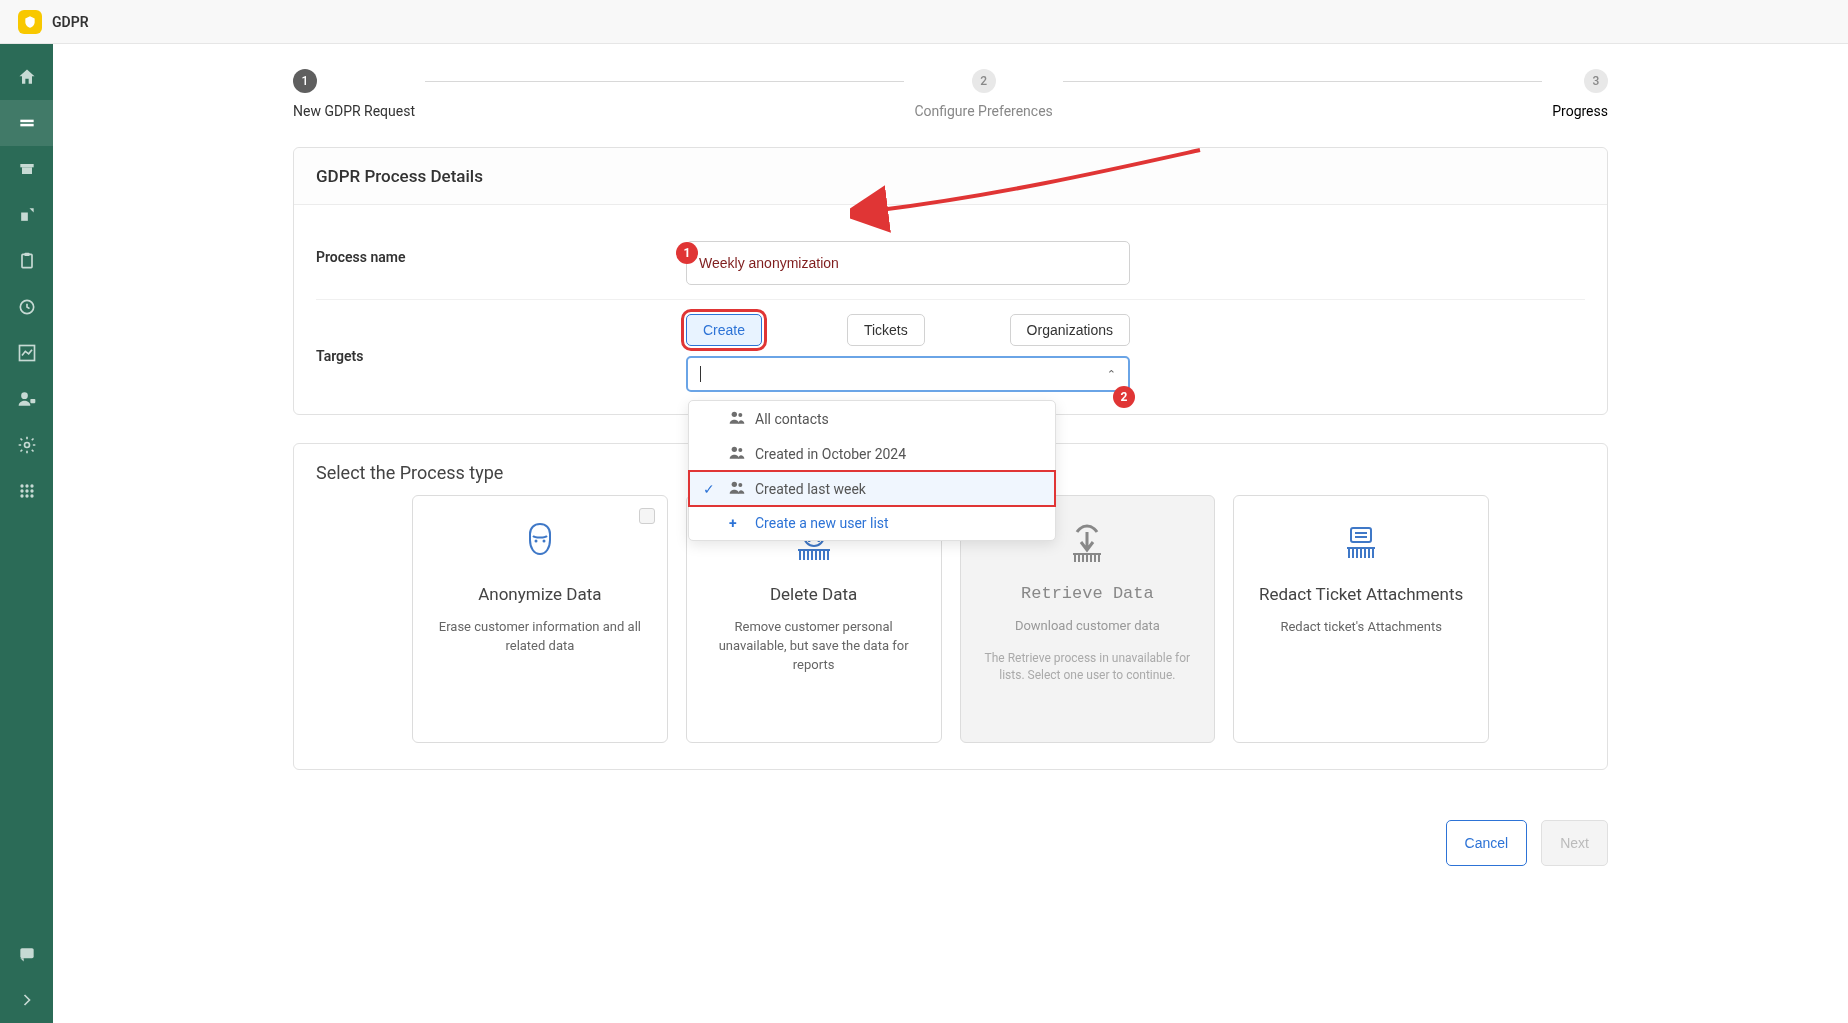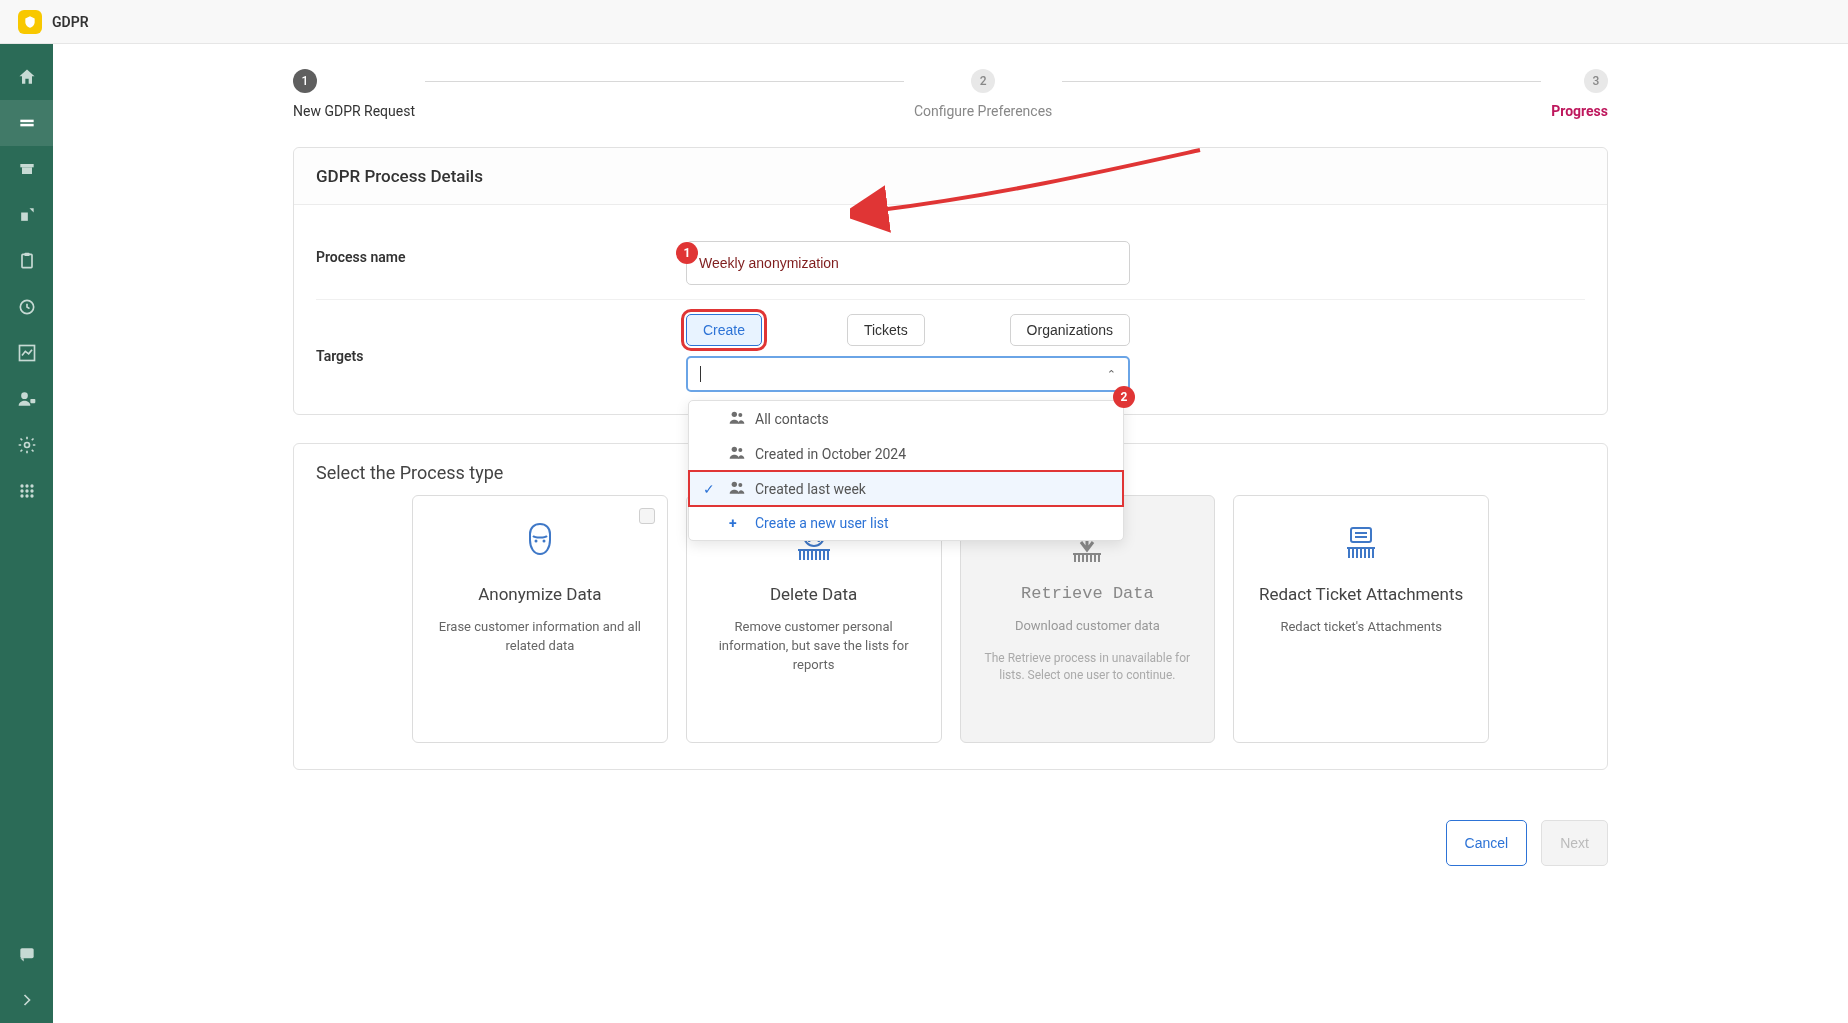--- a/index.html
+++ b/index.html
@@ -191,21 +191,21 @@
     height: 16px;
     background: #333;
     animation: blink 1s step-start infinite;
   }
   @keyframes blink { 50% { opacity: 0; } }
 
   .dropdown-panel {
     position: absolute;
     top: 42px;
     left: 0;
-    width: 436px;
+    width: 368px;
     background: #fff;
     border: 1px solid #e0e0e0;
     border-radius: 5px;
     box-shadow: 0 4px 14px rgba(0,0,0,0.1);
     overflow: visible;
     z-index: 50;
   }
   .dropdown-option {
     display: flex;
     align-items: center;
@@ -452,21 +452,21 @@
       <div class="step-label">New GDPR Request</div>
     </div>
     <div class="step-line"></div>
     <div class="step">
       <div class="step-circle inactive">2</div>
       <div class="step-label" style="color:#888;">Configure Preferences</div>
     </div>
     <div class="step-line"></div>
     <div class="step">
       <div class="step-circle inactive">3</div>
-      <div class="step-label" style="color:#be185d;font-weight:bold;">Progress</div>
+      <div class="step-label" style="color:#000000;">Progress</div>
     </div>
   </div>
 
   <div class="card">
     <div class="card-header">GDPR Process Details</div>
     <div class="card-body">
       <div class="form-row">
         <div class="form-label">Process name</div>
         <div class="form-control-area">
           <input type="text" class="text-input" value="Weekly anonymization" style="">
@@ -564,21 +564,21 @@
                 <line x1="22" y1="32" x2="22" y2="42"></line>
               <line x1="26" y1="32" x2="26" y2="42"></line>
                 <line x1="30" y1="32" x2="30" y2="42"></line>
               <line x1="34" y1="32" x2="34" y2="42"></line>
                 <line x1="38" y1="32" x2="38" y2="42"></line>
               <line x1="8" y1="32" x2="40" y2="32"></line>
             </g>
           </svg>
         </div>
         <div class="pc-title">Delete Data</div>
-        <div class="pc-desc">Remove customer personal information, but save the lists for reports</div>
+        <div class="pc-desc">Remove customer personal unavailable, but save the data for reports</div>
       </div>
 
       <div class="process-card disabled">
         <div class="pc-icon">
           <svg width="48" height="48" viewBox="0 0 48 48">
             <path d="M14 14 C14 14 18 8 24 8 C30 8 34 14 34 14" stroke="#888" stroke-width="3" fill="none"></path>
             <path d="M24 14 V30 M18 24 L24 32 L30 24" stroke="#888" stroke-width="3" fill="none"></path>
             <g stroke="#888" stroke-width="2">
               <line x1="12" y1="36" x2="12" y2="44"></line>
                 <line x1="16" y1="36" x2="16" y2="44"></line>

